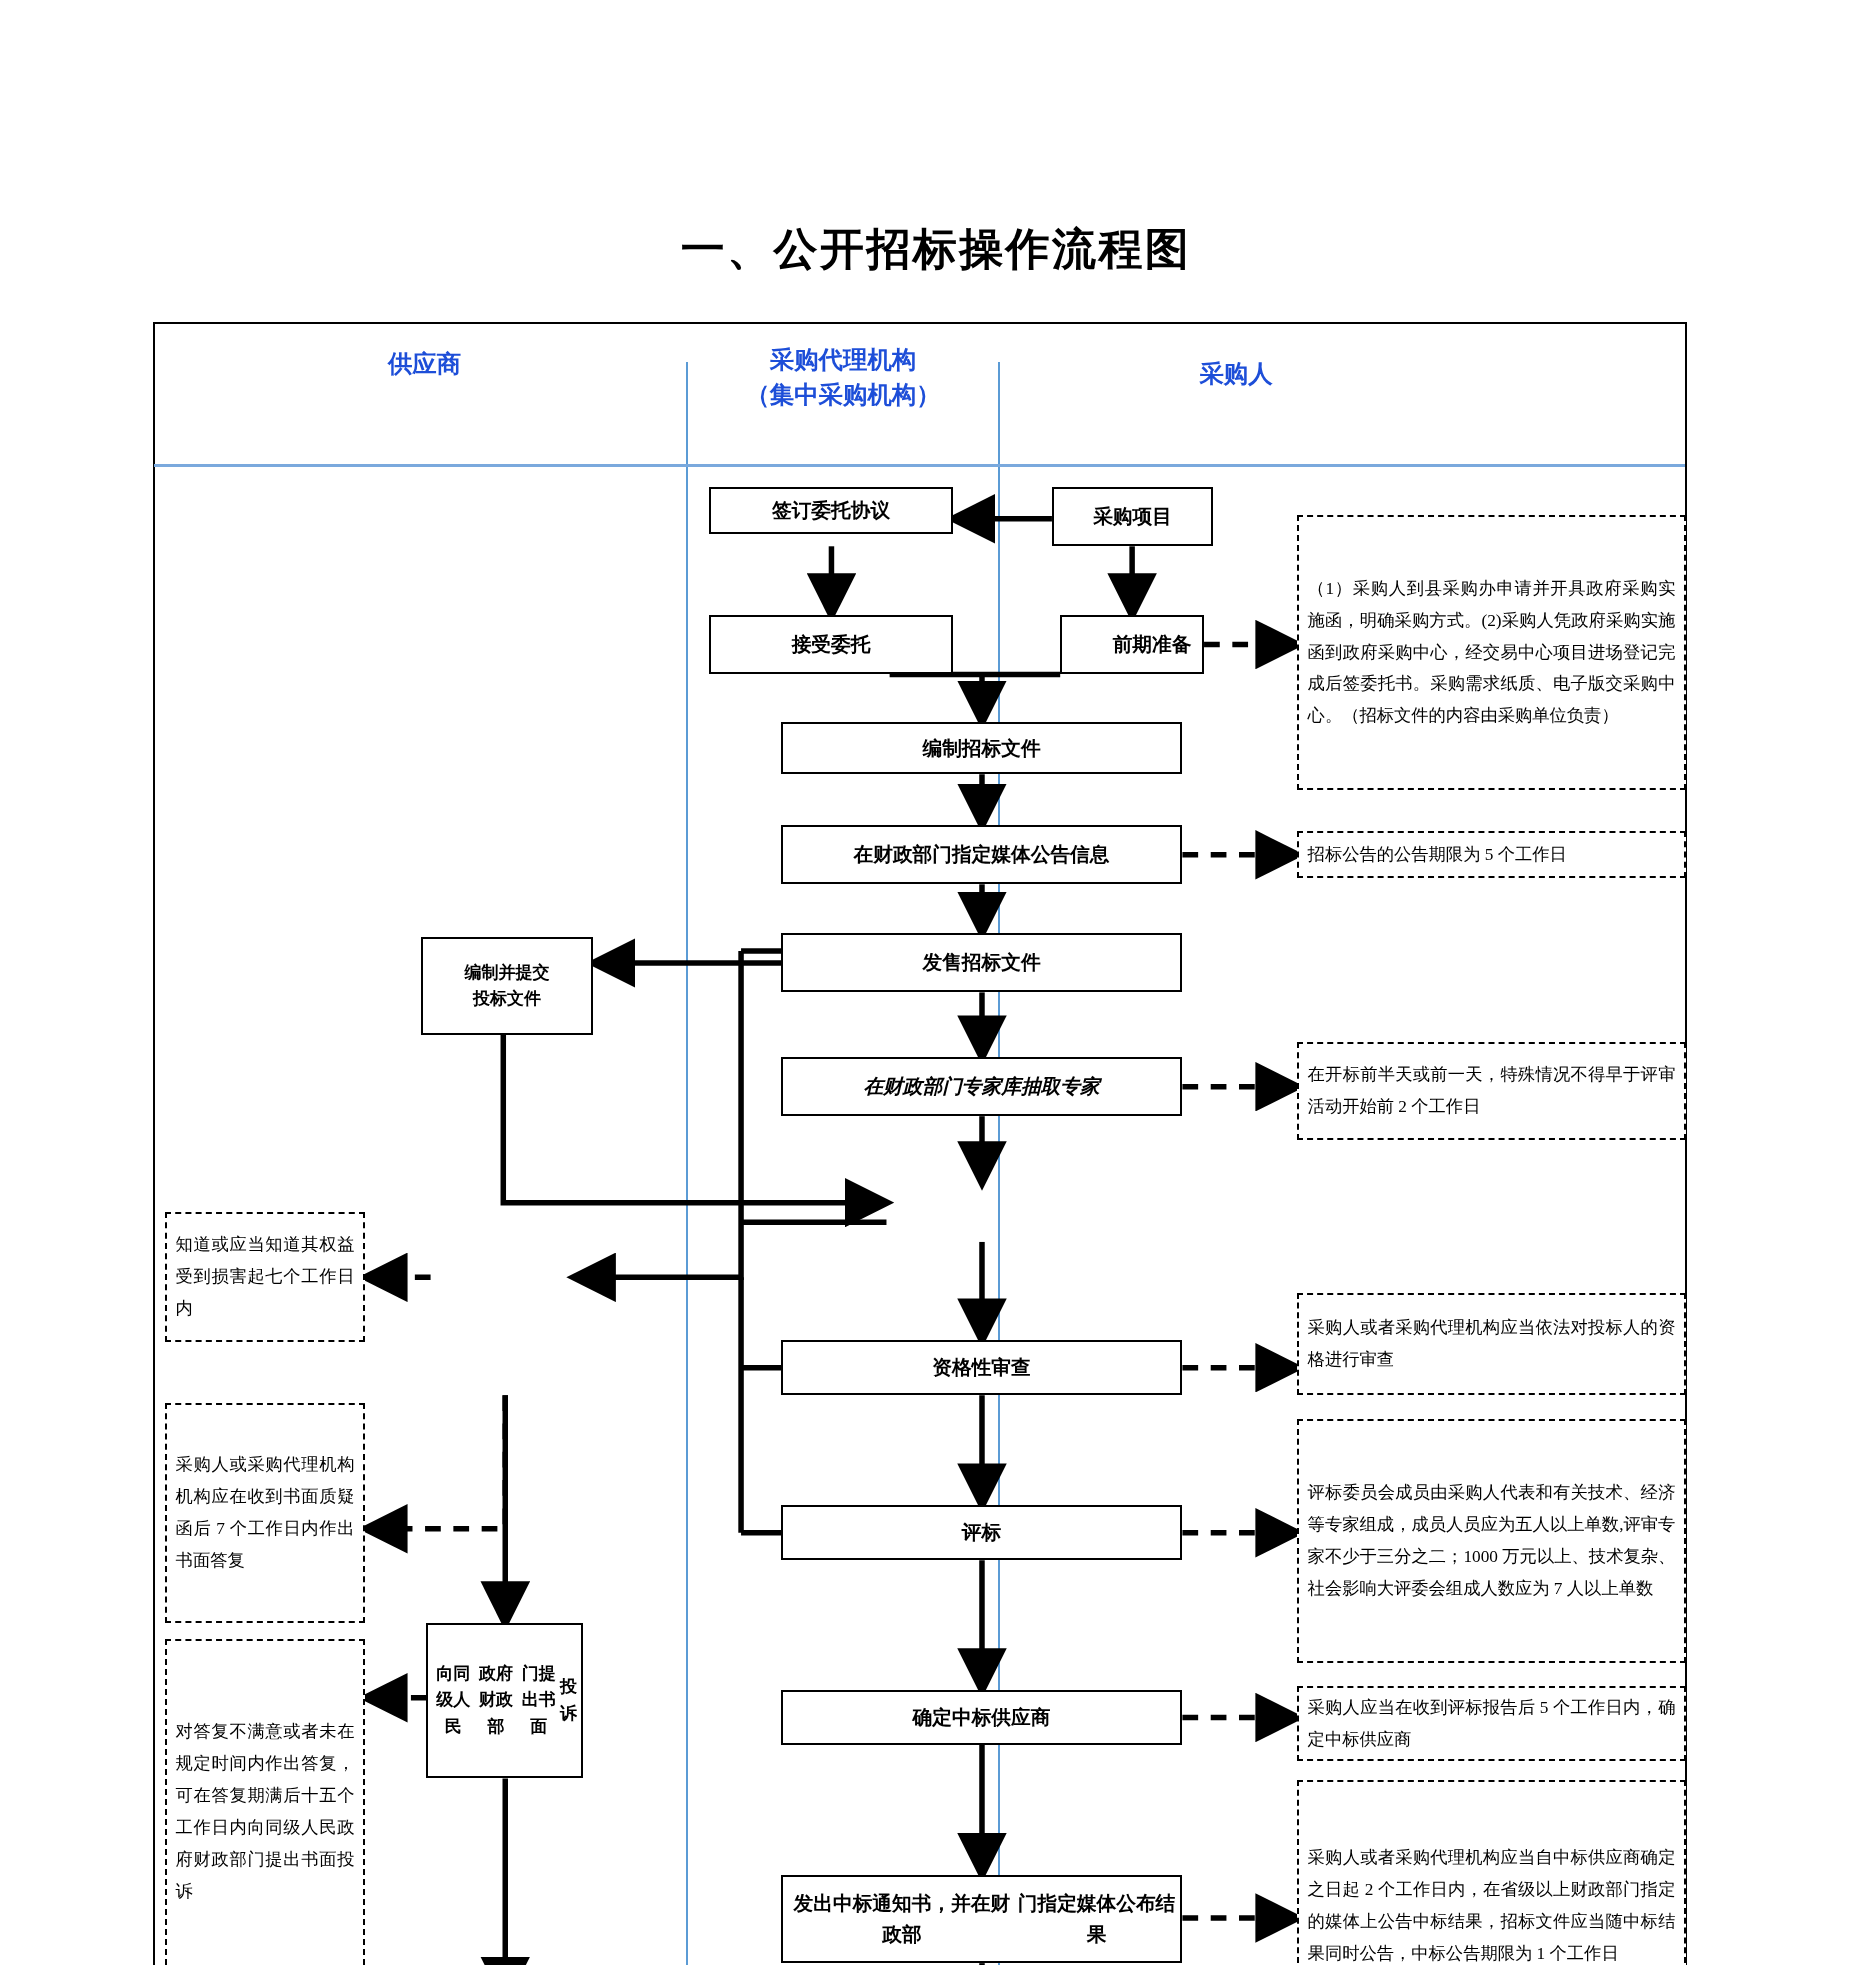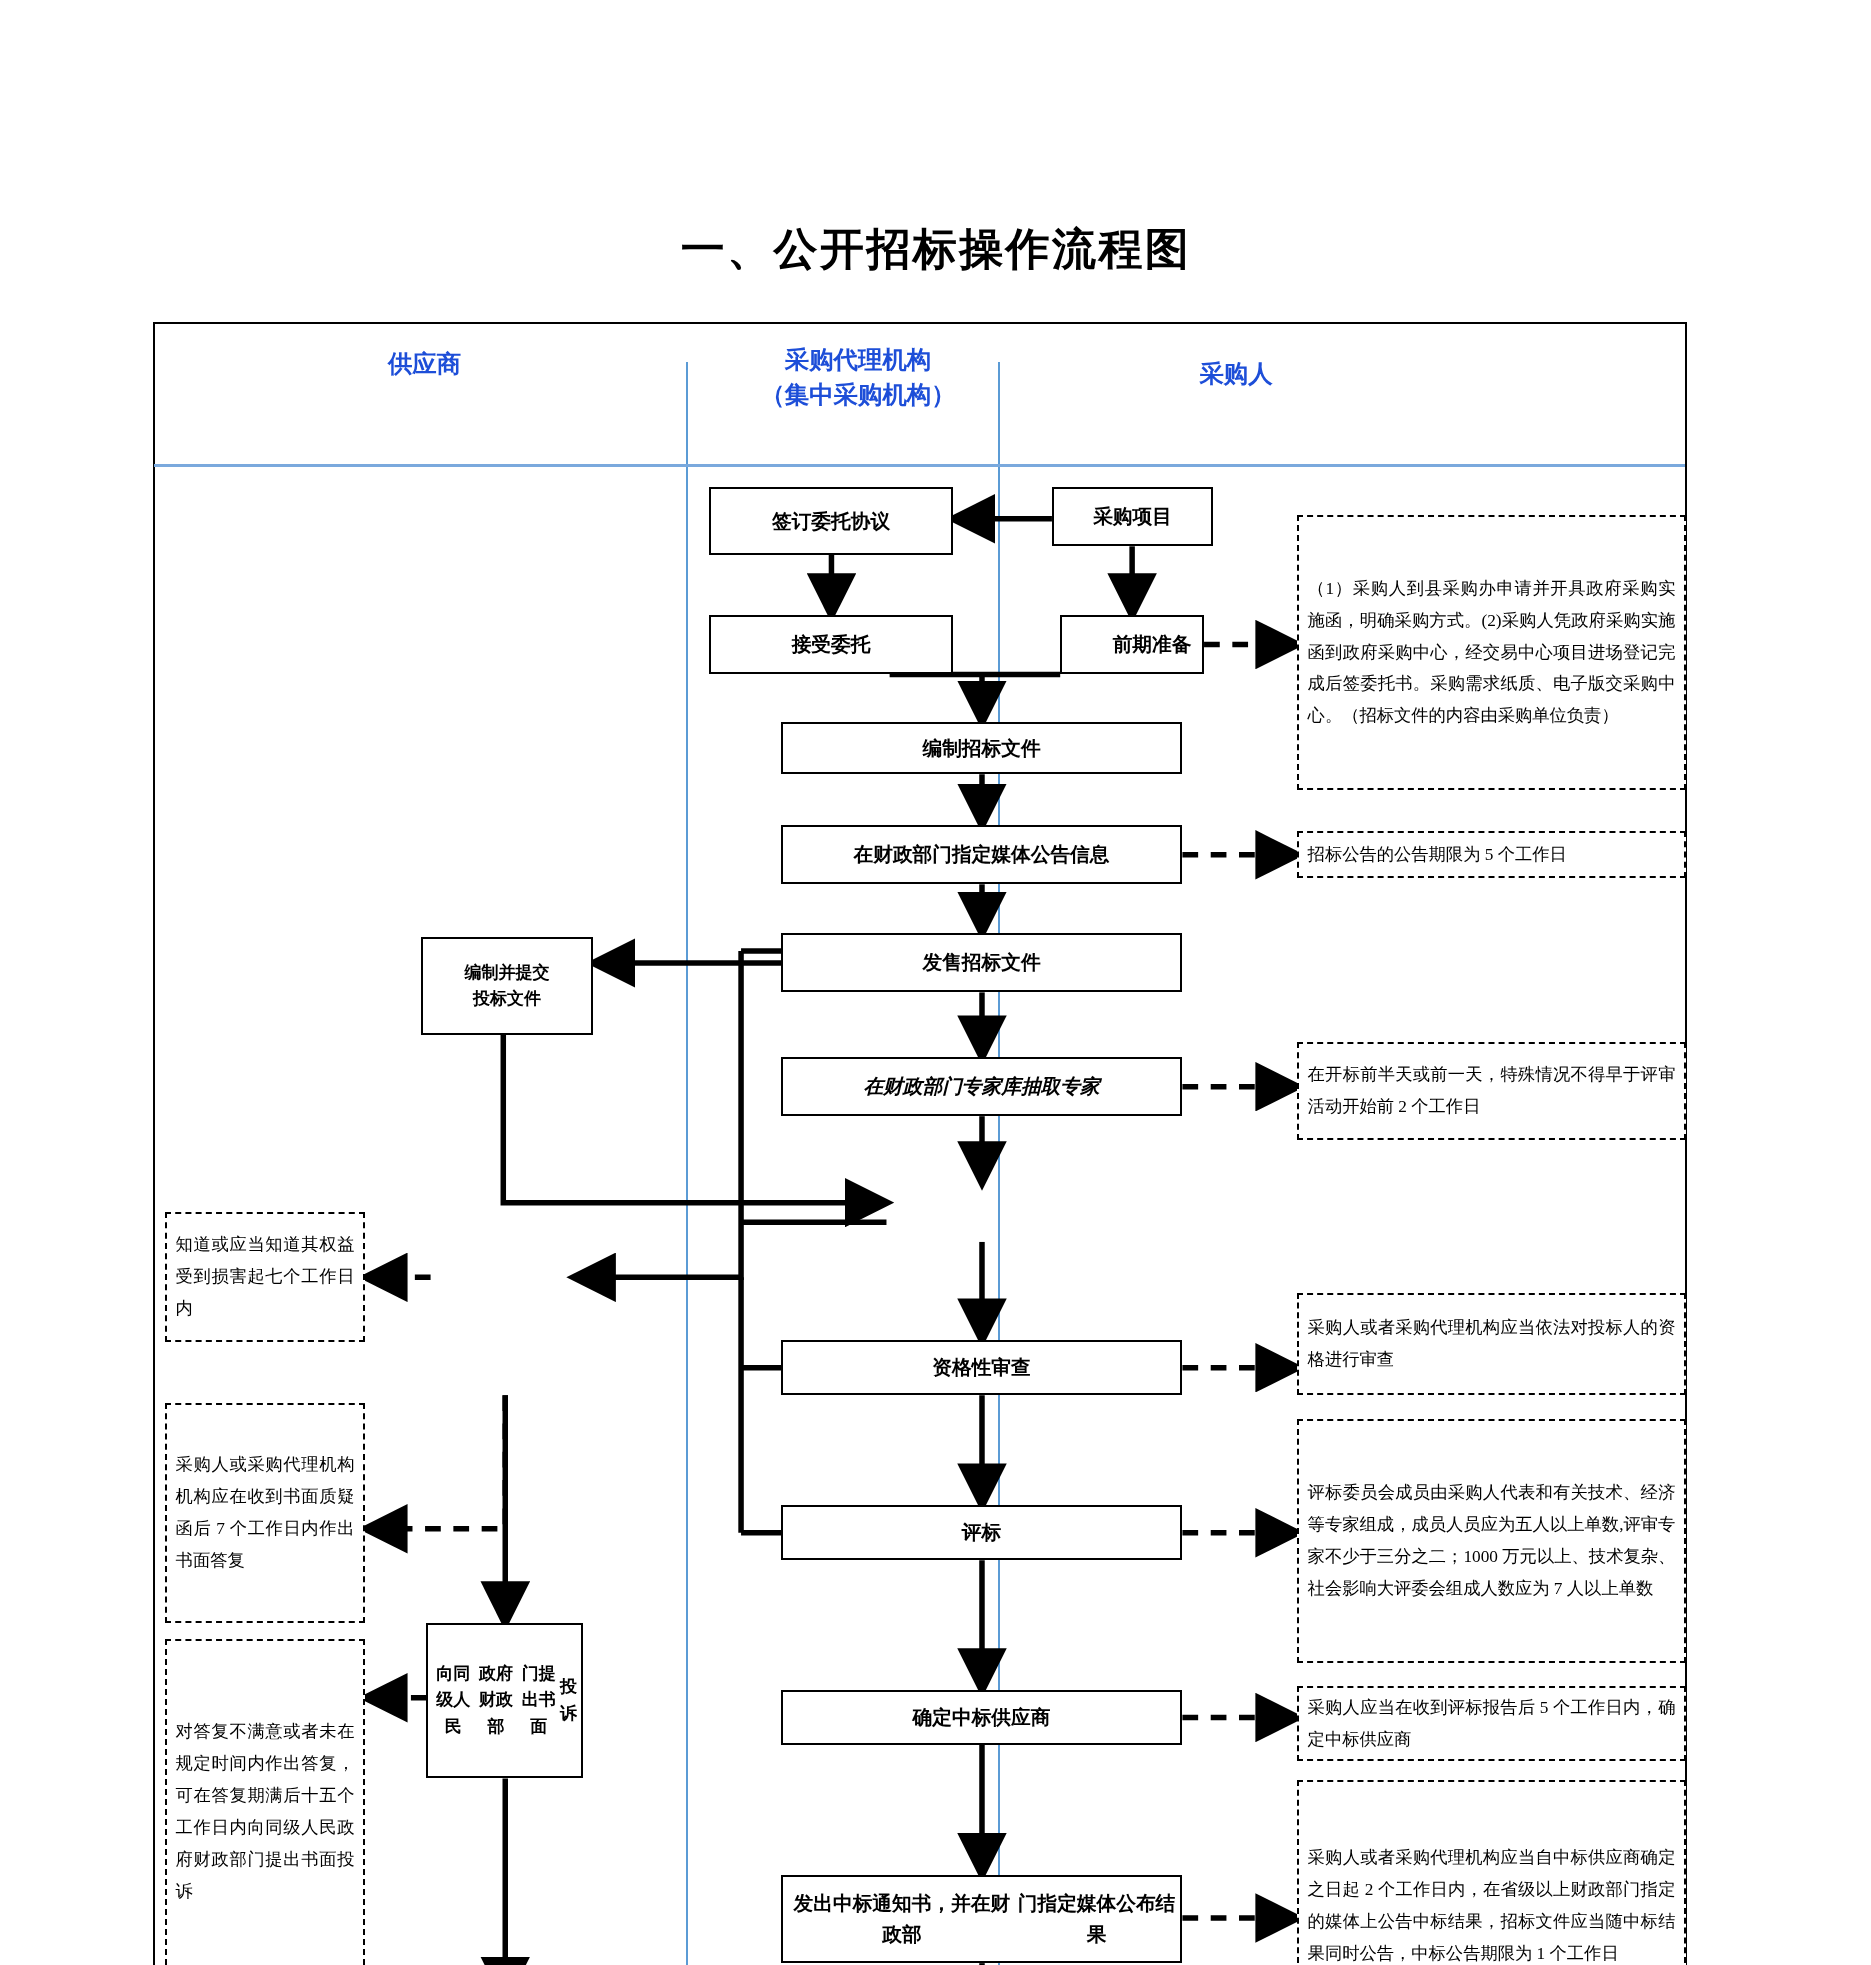--- a/index.html
+++ b/index.html
@@ -47,21 +47,21 @@
 
   <div class="frame"></div>
 
   <div class="colrule" style="left:686px;top:362px;height:2109px;"></div>
   <div class="colrule" style="left:998px;top:362px;height:2109px;"></div>
   <div class="rowrule" style="left:154px;top:464px;width:1531px;"></div>
 
   <div class="colhead" style="left:165px;top:346px;width:519px;">
     <div>供应商</div>
   </div>
-  <div class="colhead" style="left:688px;top:342px;width:310px;margin-left:15px;">
+  <div class="colhead" style="left:688px;top:342px;width:310px;">
     <div>采购代理机构</div>
     <div>（集中采购机构）</div>
   </div>
   <div class="colhead" style="left:1000px;top:356px;width:472px;">
     <div>采购人</div>
   </div>
 
   <svg class="wires" viewBox="0 0 4762 6735" xmlns="http://www.w3.org/2000/svg">
     <defs>
       <marker id="ah" markerWidth="9" markerHeight="9" refX="7.6" refY="4.5" orient="auto" markerUnits="strokeWidth">
@@ -140,21 +140,21 @@
       <path d="M2263,1716 L2697,1716"></path>
 
       <path d="M1885,2420 L2263,2420"></path>
       <path d="M1885,3110 L2255,3110"></path>
       <path d="M1885,3480 L1988,3480"></path>
       <path d="M1885,3900 L1988,3900"></path>
       <path d="M1885,3250 L1885,3900"></path>
     </g>
   </svg>
 
-  <div class="pbox" style="left:709px;top:487px;width:244px;height:68px;">
+  <div class="pbox" style="left:709px;top:487px;width:244px;height:47px;">
     <span>签订委托协议</span>
   </div>
 
   <div class="pbox" style="left:1052px;top:487px;width:161px;height:59px;">
     <span>采购项目</span>
   </div>
 
   <div class="pbox" style="left:709px;top:615px;width:244px;height:59px;">
     <span>接受委托</span>
   </div>

